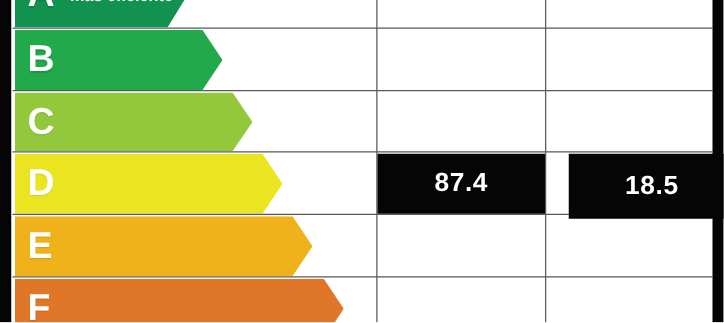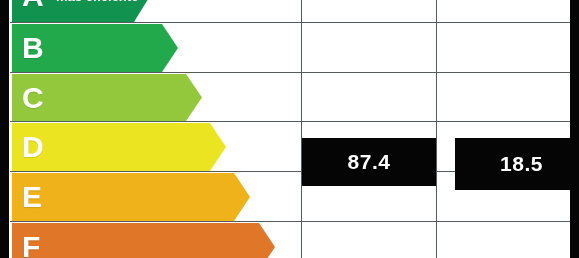--- a/index.html
+++ b/index.html
@@ -101,21 +101,20 @@
     box-sizing: border-box;
     background: #050505;
     color: #ffffff;
     font-weight: bold;
     font-size: 21px;
     display: flex;
     align-items: center;
     justify-content: center;
     z-index: 5;
     letter-spacing: 0.5px;
-    margin-top: 15px;
   }
 </style>
 </head>
 <body>
 
 <div id="energy-chart">
 
   <div class="frame-left"></div>
   <div class="frame-right"></div>
 

